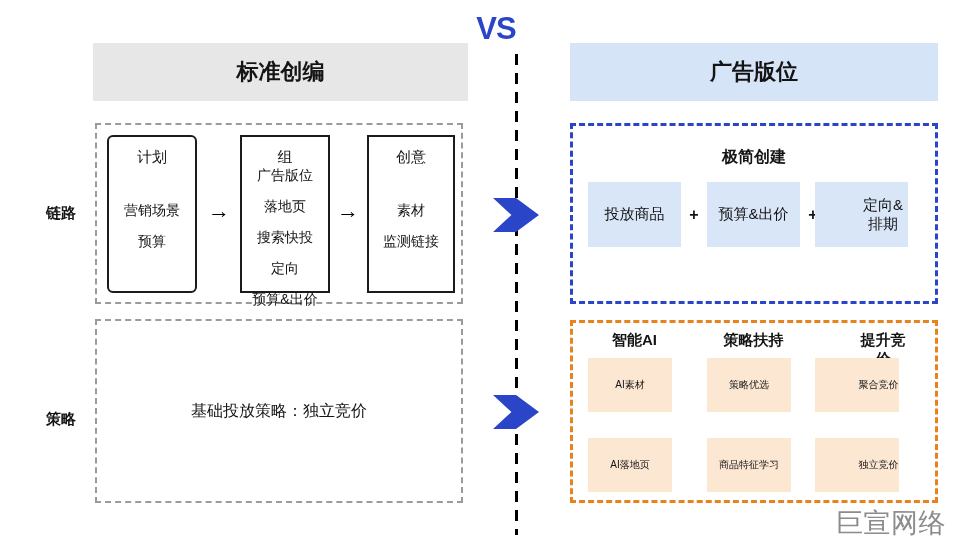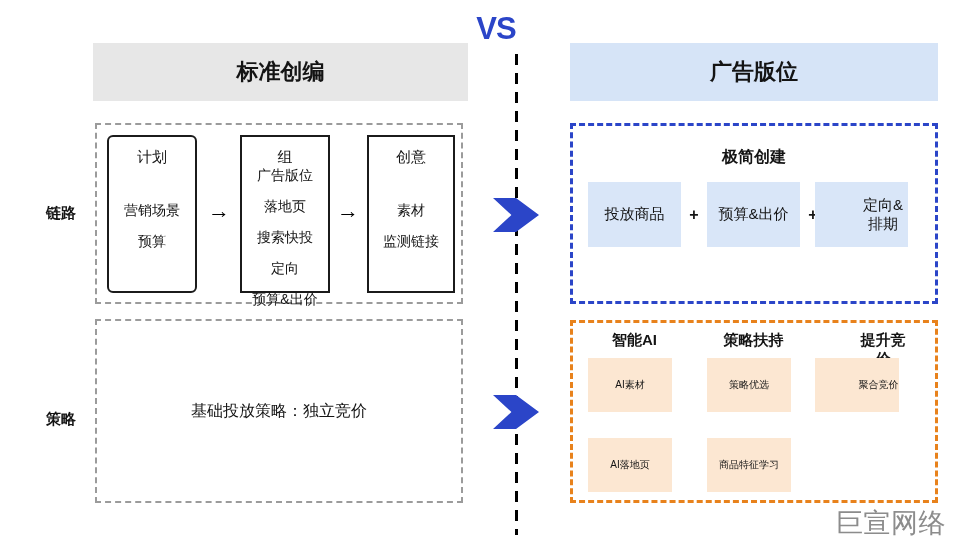--- a/index.html
+++ b/index.html
@@ -132,17 +132,18 @@
     <div class="abs col-hdr c1">智能AI</div>
     <div class="abs col-hdr c2">策略扶持</div>
     <div class="abs col-hdr c3">提升竞价</div>
 
     <div class="abs pill pill-orange c1 r1">AI素材</div>
     <div class="abs pill pill-orange c2 r1">策略优选</div>
     <div class="abs pill pill-orange c3 r1">聚合竞价</div>
 
     <div class="abs pill pill-orange c1 r2">AI落地页</div>
     <div class="abs pill pill-orange c2 r2">商品特征学习</div>
+    <div class="abs pill pill-orange c3 r2">独立竞价</div>
   </div>
 
   <div class="abs watermark">巨宣网络</div>
 
 </div>
 
 </body></html>

